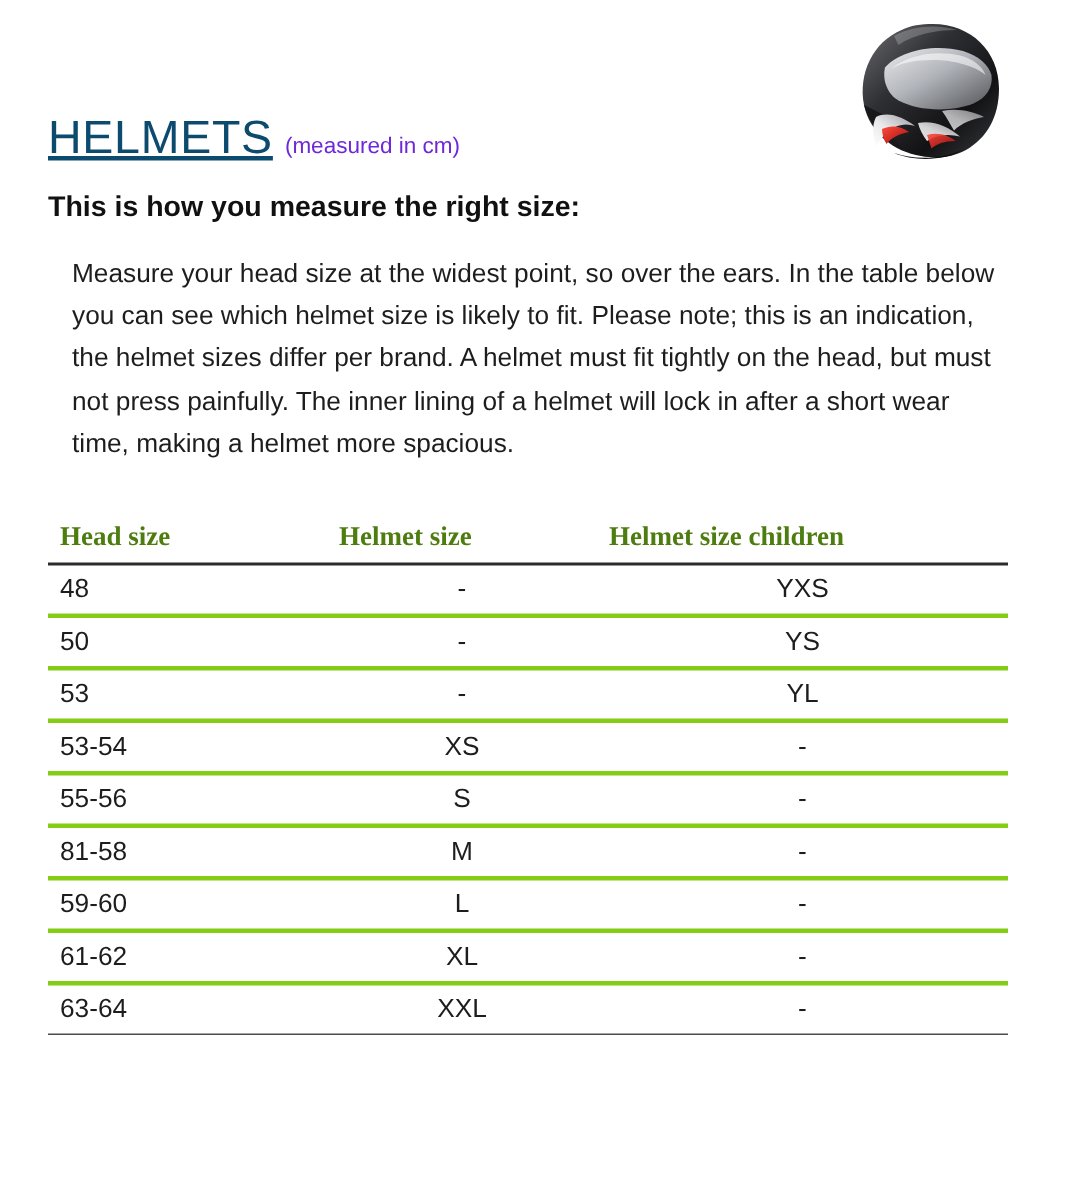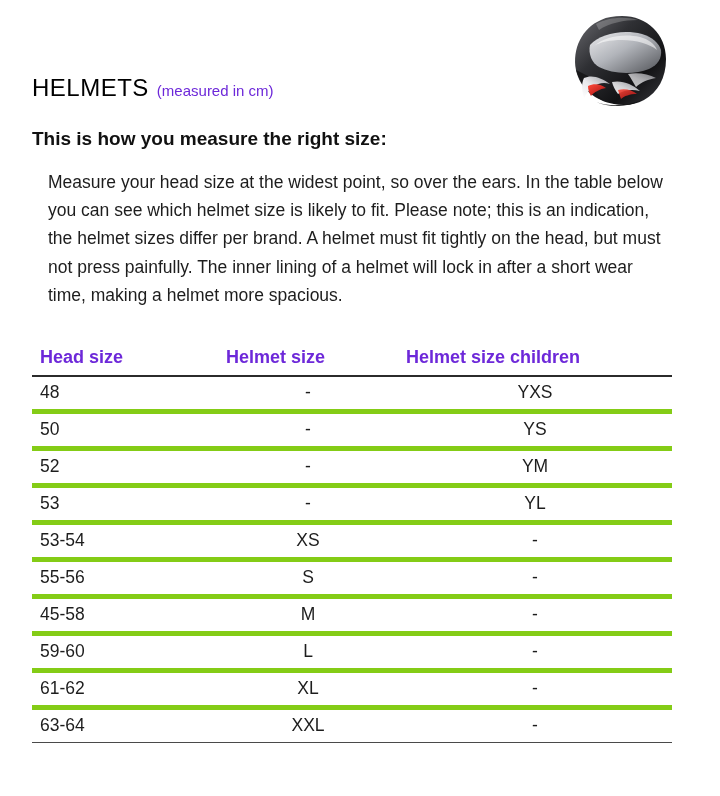--- a/index.html
+++ b/index.html
@@ -32,24 +32,25 @@
 
   .title-line {
     position: absolute;
     left: 0;
     top: 76px;
     display: flex;
     align-items: baseline;
     gap: 8px;
   }
   .title-main {
-    color: #000000;
-    font-size: 24px;
+    color: #0c4a6e;
+    font-size: 31px;
     letter-spacing: 0.5px;
     line-height: 1;
+    text-decoration: underline;
   }
   .title-sub {
     color: #6d28d9;
     font-size: 15px;
     line-height: 1;
   }
 
   
   .helmet-art {
     position: absolute;
@@ -85,29 +86,30 @@
   .size-table col.c1 { width: 186px; }
   .size-table col.c2 { width: 180px; }
   .size-table col.c3 { width: 274px; }
 
   .size-table th {
     font-size: 18px;
     font-weight: bold;
     text-align: left;
     padding: 4px 8px 7px 8px;
     border-bottom: 2px solid #2b2b2b;
-    color: #6d28d9;
+    color: #4d7c0f;
     white-space: nowrap;
+    font-family: Liberation Serif, serif;
   }
   .size-table th.center { text-align: left; }
 
   .size-table td {
     font-size: 17.5px;
     padding: 5px 8px 6px 8px;
-    border-bottom: 5px solid #84cc16;
+    border-bottom: 3px solid #84cc16;
     color: #1d1d1d;
   }
   .size-table td.center { text-align: center; }
   .size-table tbody tr:last-child td {
     border-bottom: 1px solid #4a4a4a;
   }
 </style>
 </head>
 <body>
 
@@ -188,41 +190,36 @@
         <td>48</td>
         <td class="center">-</td>
         <td class="center">YXS</td>
       </tr>
       <tr>
         <td>50</td>
         <td class="center">-</td>
         <td class="center">YS</td>
       </tr>
       <tr>
-        <td>52</td>
-        <td class="center">-</td>
-        <td class="center">YM</td>
-      </tr>
-      <tr>
         <td>53</td>
         <td class="center">-</td>
         <td class="center">YL</td>
       </tr>
       <tr>
         <td>53-54</td>
         <td class="center">XS</td>
         <td class="center">-</td>
       </tr>
       <tr>
         <td>55-56</td>
         <td class="center">S</td>
         <td class="center">-</td>
       </tr>
       <tr>
-        <td>45-58</td>
+        <td>81-58</td>
         <td class="center">M</td>
         <td class="center">-</td>
       </tr>
       <tr>
         <td>59-60</td>
         <td class="center">L</td>
         <td class="center">-</td>
       </tr>
       <tr>
         <td>61-62</td>

